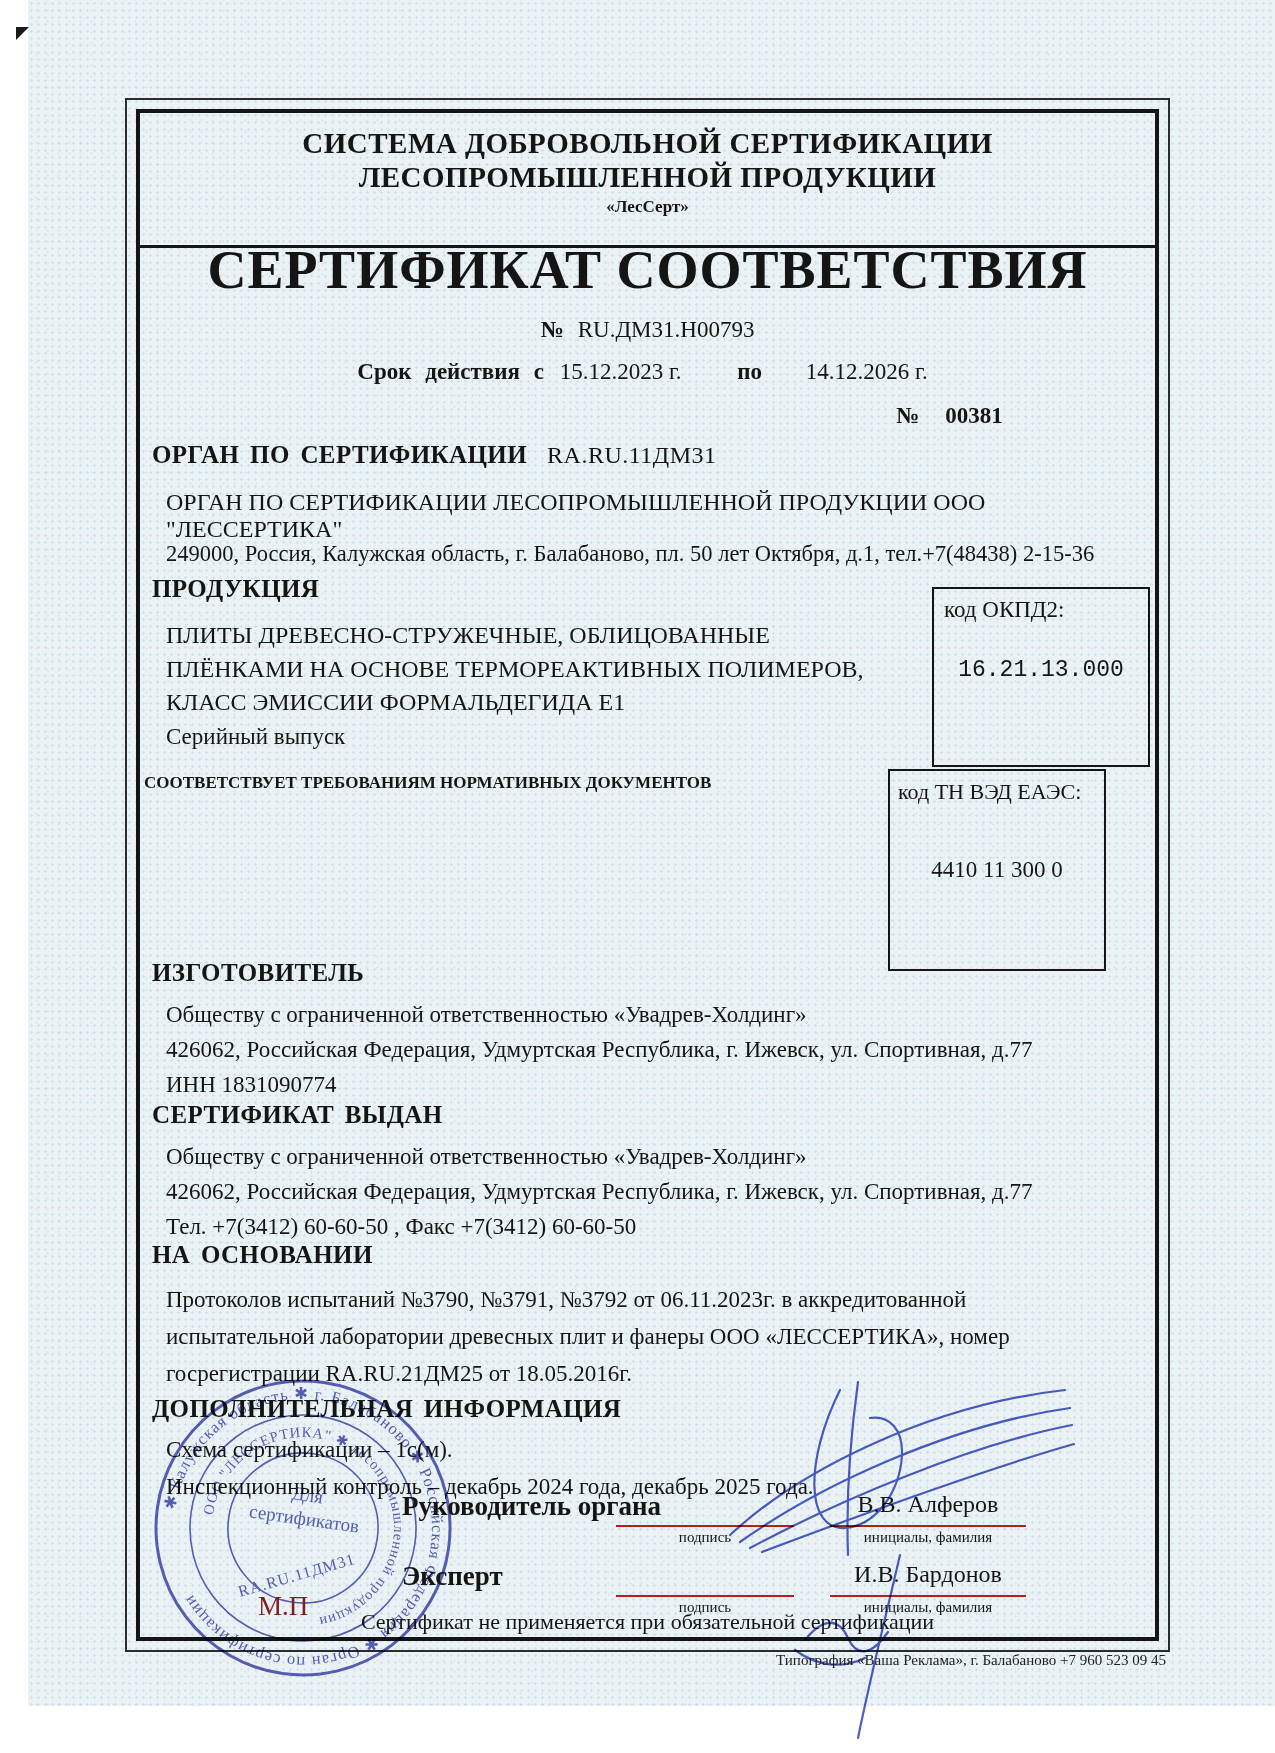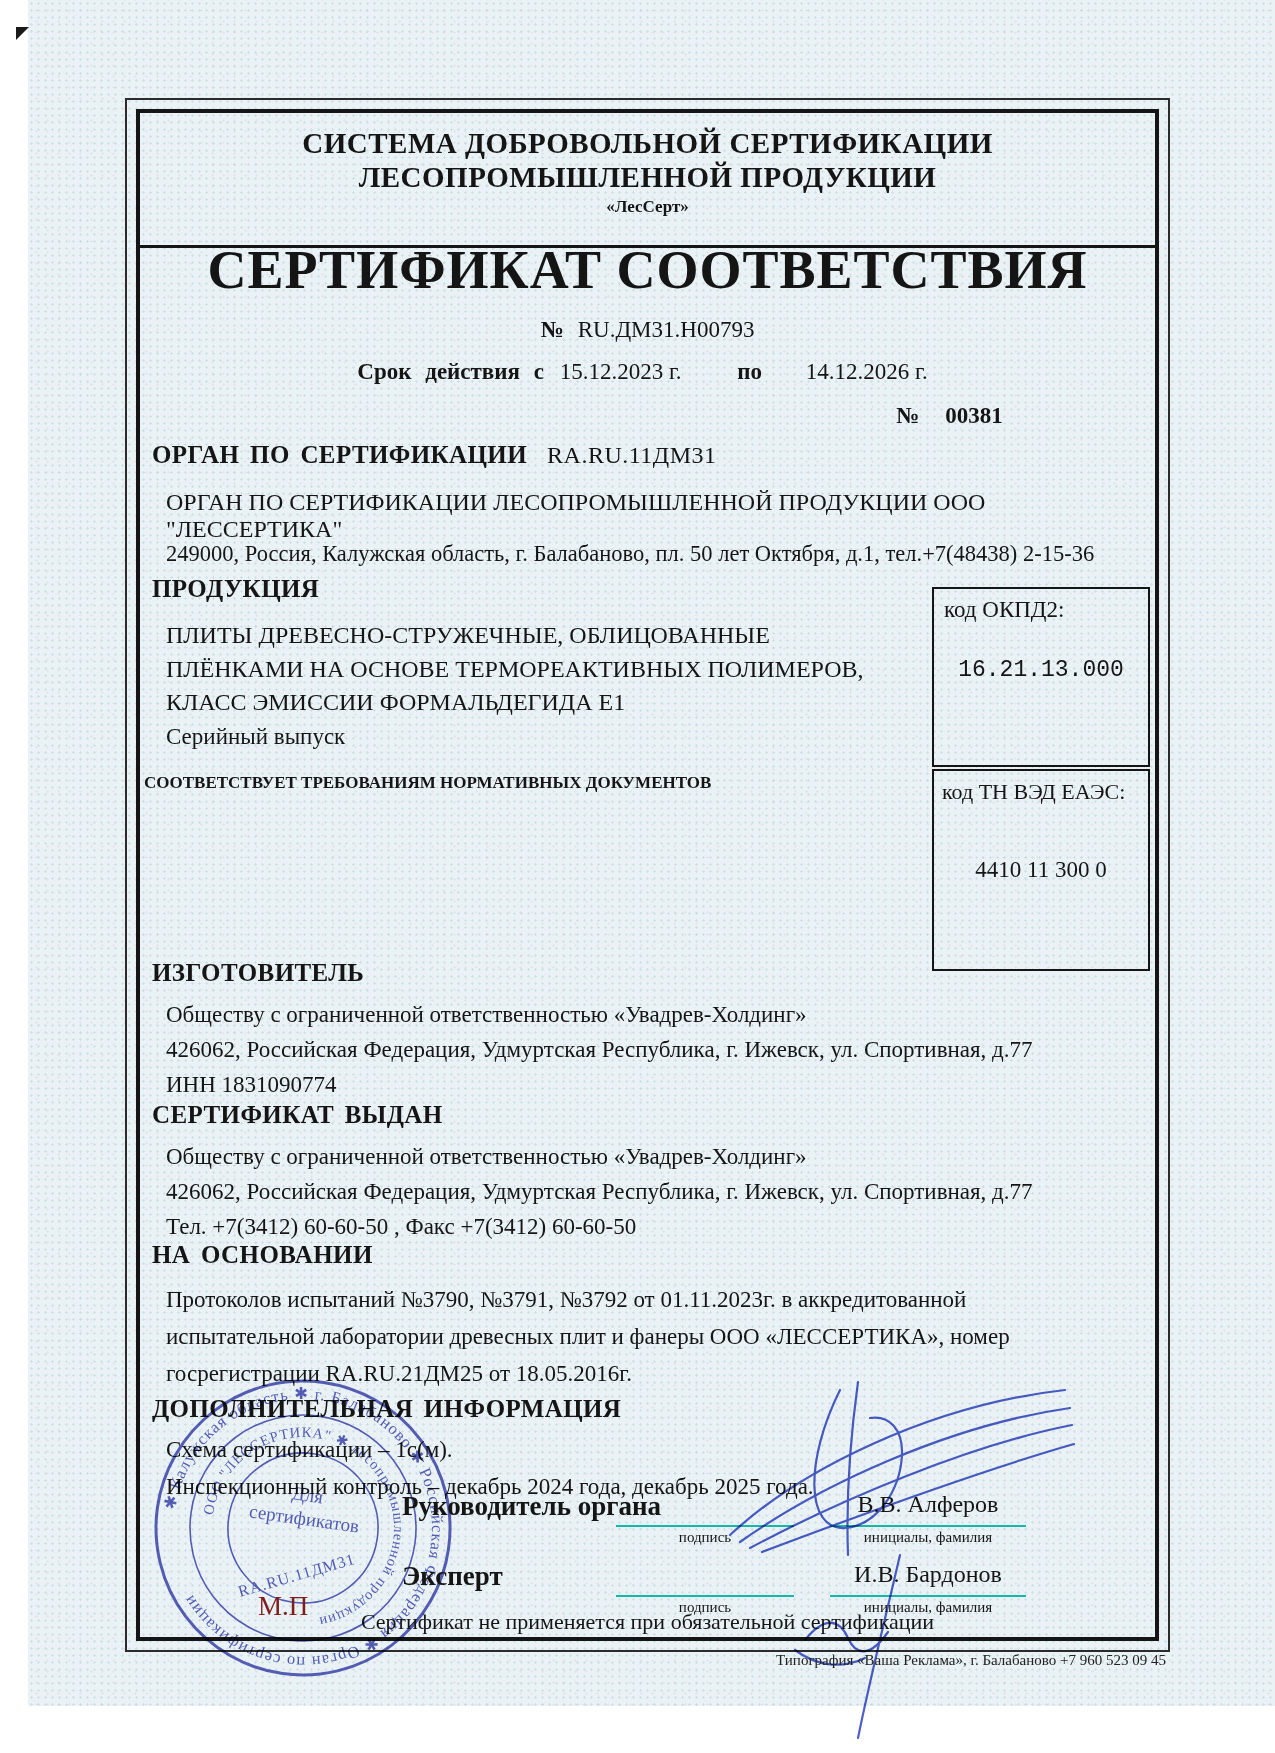--- a/index.html
+++ b/index.html
@@ -41,21 +41,21 @@
 
   .sec-label{font-size:25px;font-weight:bold;letter-spacing:.4px;word-spacing:4px;}
   .org-row{top:328px;left:12px;}
   .org-row .code{font-weight:normal;font-size:24px;margin-left:20px;letter-spacing:.5px;}
   .org-name{top:376px;left:26px;font-size:24px;}
   .org-addr{top:428px;left:26px;font-size:22.5px;}
 
   .product-label{top:462px;left:12px;}
   .code-box{border:2px solid #151515;font-size:23px;background:transparent;}
   .okpd-box{left:792px;top:474px;width:214px;height:176px;}
-  .tnved-box{left:792px;top:656px;width:214px;height:198px;}
+  .tnved-box{left:748px;top:656px;width:214px;height:198px;}
   .code-box .cb-label{padding:8px 0 0 10px;}
   .tnved-box .cb-label{font-size:22px;padding-left:8px;}
   .cb-value{text-align:center;}
   .okpd-box .cb-value{margin-top:34px;font-family:Liberation Mono, monospace;}
   .tnved-box .cb-value{margin-top:52px;}
 
   .product-lines{top:506px;left:26px;font-size:24px;line-height:33.5px;width:760px;}
   .product-lines .small-line{font-size:23px;}
   .compliance-label{top:660px;left:4px;font-size:17px;font-weight:bold;}
   .requirements{top:744px;left:26px;font-size:23px;}
@@ -69,21 +69,21 @@
   .add-label{top:1282px;left:12px;}
   .add-lines{top:1318px;left:26px;font-size:23px;line-height:37px;width:900px;}
 
   .stamp-svg{left:10px;top:1262px;width:306px;height:306px;
     mix-blend-mode:multiply;opacity:.92;transform:rotate(8deg);}
   .mp-label{left:118px;top:1478px;font-size:27px;color:#7f1d1d;}
 
   .sig-label{font-size:27px;font-weight:bold;}
   .sig-head-label{left:262px;top:1378px;}
   .sig-expert-label{left:262px;top:1448px;}
-  .sig-line{border-bottom:2px solid #14b8a6;}
+  .sig-line{border-bottom:2px solid #b91c1c;}
   .sig-head-line{left:476px;top:1380px;width:178px;height:32px;}
   .sig-head-cap{left:476px;top:1416px;width:178px;text-align:center;font-size:15px;}
   .sig-head-name{left:690px;top:1378px;width:196px;height:34px;text-align:center;font-size:24px;}
   .sig-head-name-cap{left:690px;top:1416px;width:196px;text-align:center;font-size:15px;}
   .sig-expert-line{left:476px;top:1450px;width:178px;height:32px;}
   .sig-expert-cap{left:476px;top:1486px;width:178px;text-align:center;font-size:15px;}
   .sig-expert-name{left:690px;top:1448px;width:196px;height:34px;text-align:center;font-size:24px;}
   .sig-expert-name-cap{left:690px;top:1486px;width:196px;text-align:center;font-size:15px;}
 
   .bottom-note{top:1496px;font-size:22px;}
@@ -161,21 +161,21 @@
 
     <div class="abs sec-label issued-label">СЕРТИФИКАТ  ВЫДАН</div>
     <div class="abs issued-lines">
       <div>Обществу с ограниченной ответственностью «Увадрев-Холдинг»</div>
       <div>426062, Российская Федерация, Удмуртская Республика, г. Ижевск, ул. Спортивная, д.77</div>
       <div>Тел. +7(3412) 60-60-50  ,  Факс +7(3412) 60-60-50</div>
     </div>
 
     <div class="abs sec-label basis-label">НА  ОСНОВАНИИ</div>
     <div class="abs basis-lines">
-      <div>Протоколов испытаний №3790, №3791, №3792 от 01.11.2023г. в аккредитованной</div>
+      <div>Протоколов испытаний №3790, №3791, №3792 от 06.11.2023г. в аккредитованной</div>
       <div>испытательной лаборатории древесных плит и фанеры ООО «ЛЕССЕРТИКА», номер</div>
       <div>госрегистрации RA.RU.21ДМ25 от 18.05.2016г.</div>
     </div>
 
     <div class="abs sec-label add-label">ДОПОЛНИТЕЛЬНАЯ  ИНФОРМАЦИЯ</div>
     <div class="abs add-lines">
       <div>Схема сертификации – 1с(м).</div>
       <div>Инспекционный контроль – декабрь 2024 года, декабрь 2025 года.</div>
     </div>
 

